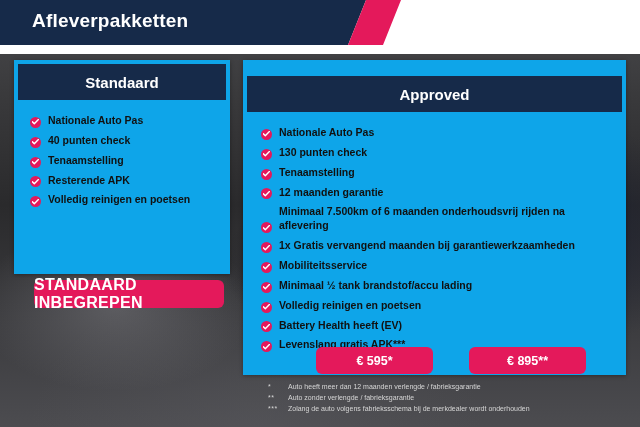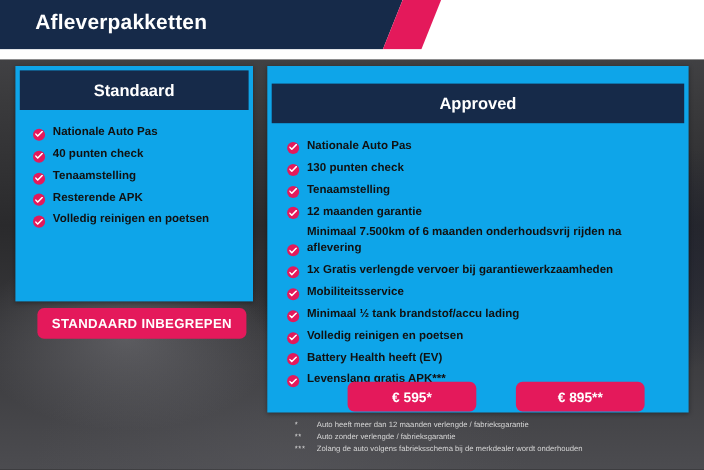--- a/index.html
+++ b/index.html
@@ -71,21 +71,21 @@
   #card-standaard ul.features{margin:14px 0 0 16px;}
   #card-approved ul.features{margin:14px 0 0 18px;width:348px;}
   .chk{
     flex:0 0 auto;width:11px;height:11px;border-radius:50%;
     background:#e4195b;position:relative;margin-top:1px;
   }
   .chk svg{position:absolute;left:2px;top:2.5px;}
   .btn-std{
     position:absolute;left:20px;top:220px;width:190px;height:28px;
     background:#e4195b;border-radius:6px;color:#fff;
-    font-size:12px;font-weight:bold;letter-spacing:.3px;
+    font-size:16px;font-weight:bold;letter-spacing:.3px;
     display:flex;align-items:center;justify-content:center;
   }
   .prices{
     position:absolute;left:73px;top:287px;display:flex;gap:36px;
   }
   .price{
     width:117px;height:27px;background:#e4195b;border-radius:6px;
     color:#fff;font-size:12.5px;font-weight:bold;
     display:flex;align-items:center;justify-content:center;
   }
@@ -198,21 +198,21 @@
           </svg>
         </span>
         <span>Minimaal 7.500km of 6 maanden onderhoudsvrij rijden na aflevering</span>
       </li>
       <li>
         <span class="chk">
           <svg width="7" height="6" viewBox="0 0 7 6" xmlns="http://www.w3.org/2000/svg">
             <path d="M0.4 2.8 L2.3 4.7 L6.4 0.5" stroke="#ffffff" stroke-width="1.4" fill="none" stroke-linecap="round" stroke-linejoin="round"></path>
           </svg>
         </span>
-        <span>1x Gratis verlengde vervoer bij garantiewerkzaamheden</span>
+        <span>1x Gratis vervangend maanden bij garantiewerkzaamheden</span>
       </li>
       <li>
         <span class="chk">
           <svg width="7" height="6" viewBox="0 0 7 6" xmlns="http://www.w3.org/2000/svg">
             <path d="M0.4 2.8 L2.3 4.7 L6.4 0.5" stroke="#ffffff" stroke-width="1.4" fill="none" stroke-linecap="round" stroke-linejoin="round"></path>
           </svg>
         </span>
         <span>Mobiliteitsservice</span>
       </li>
       <li>

